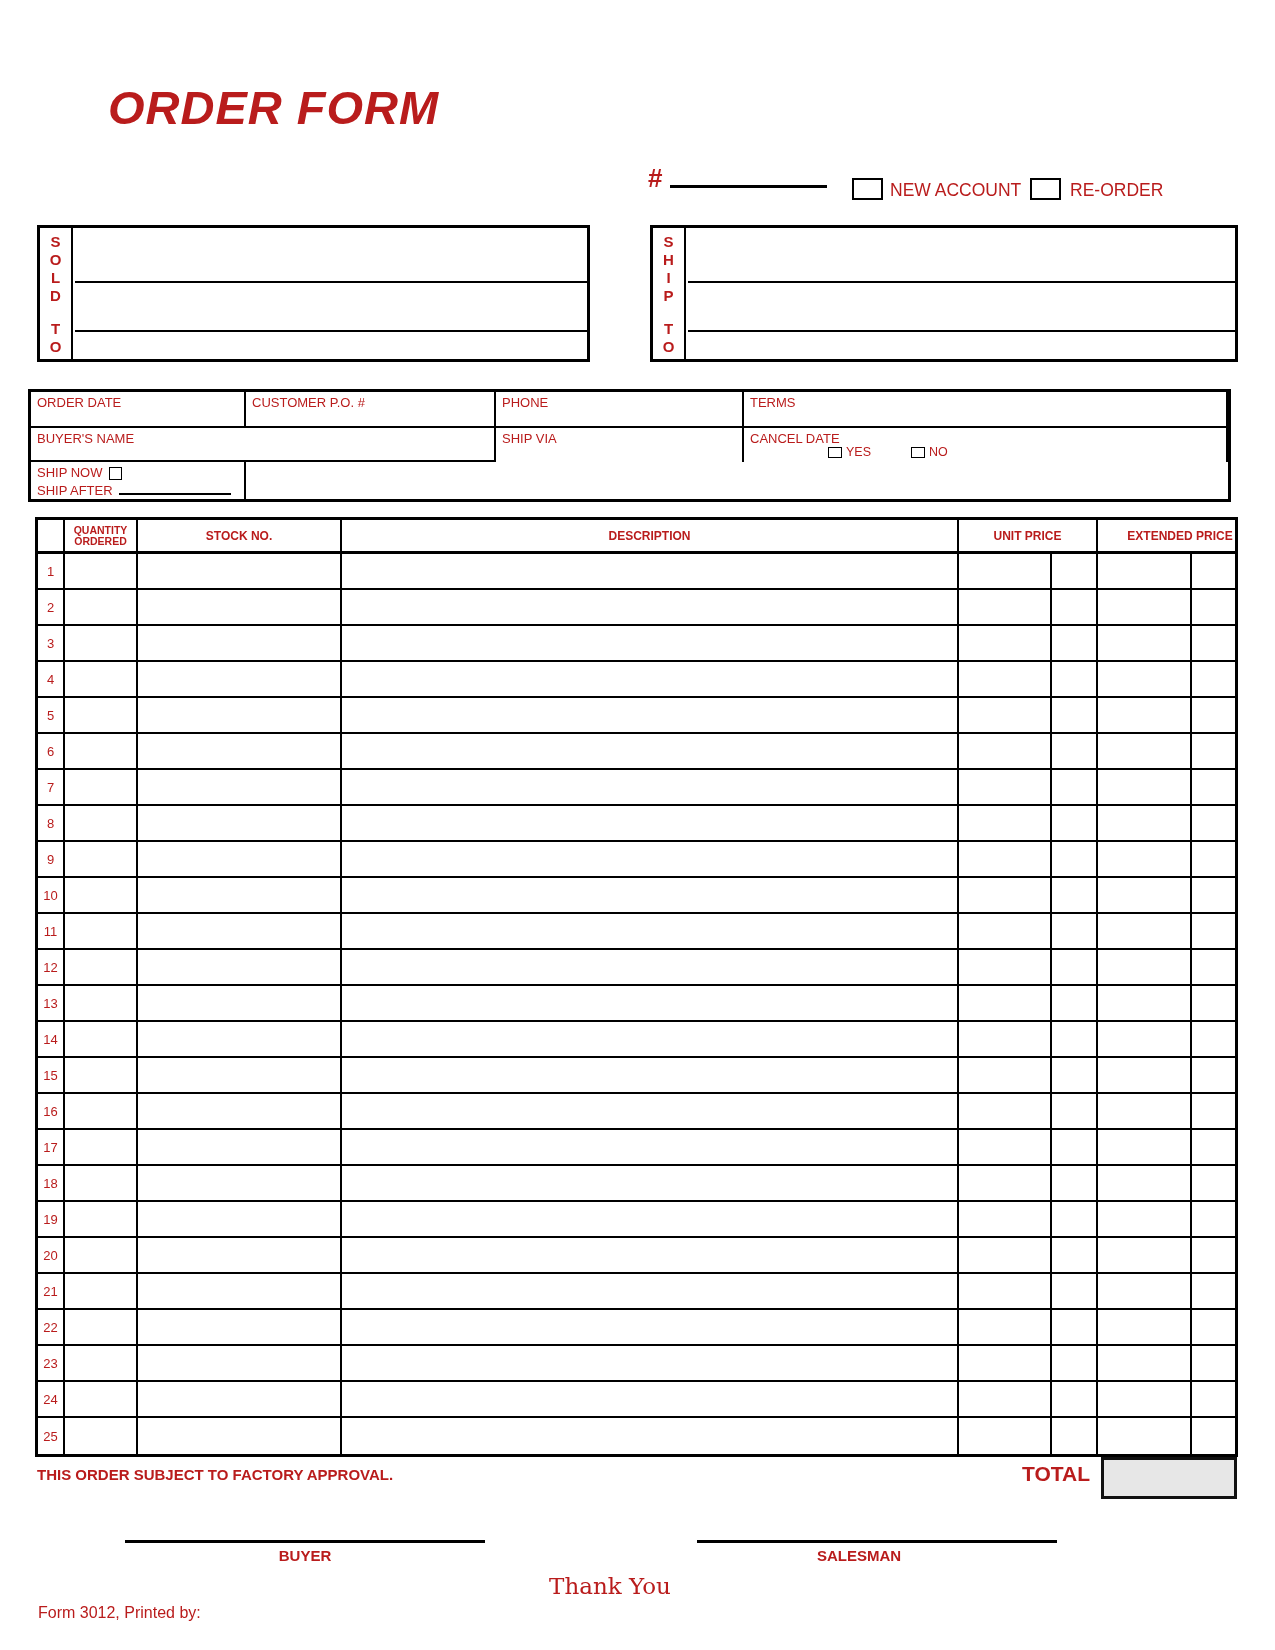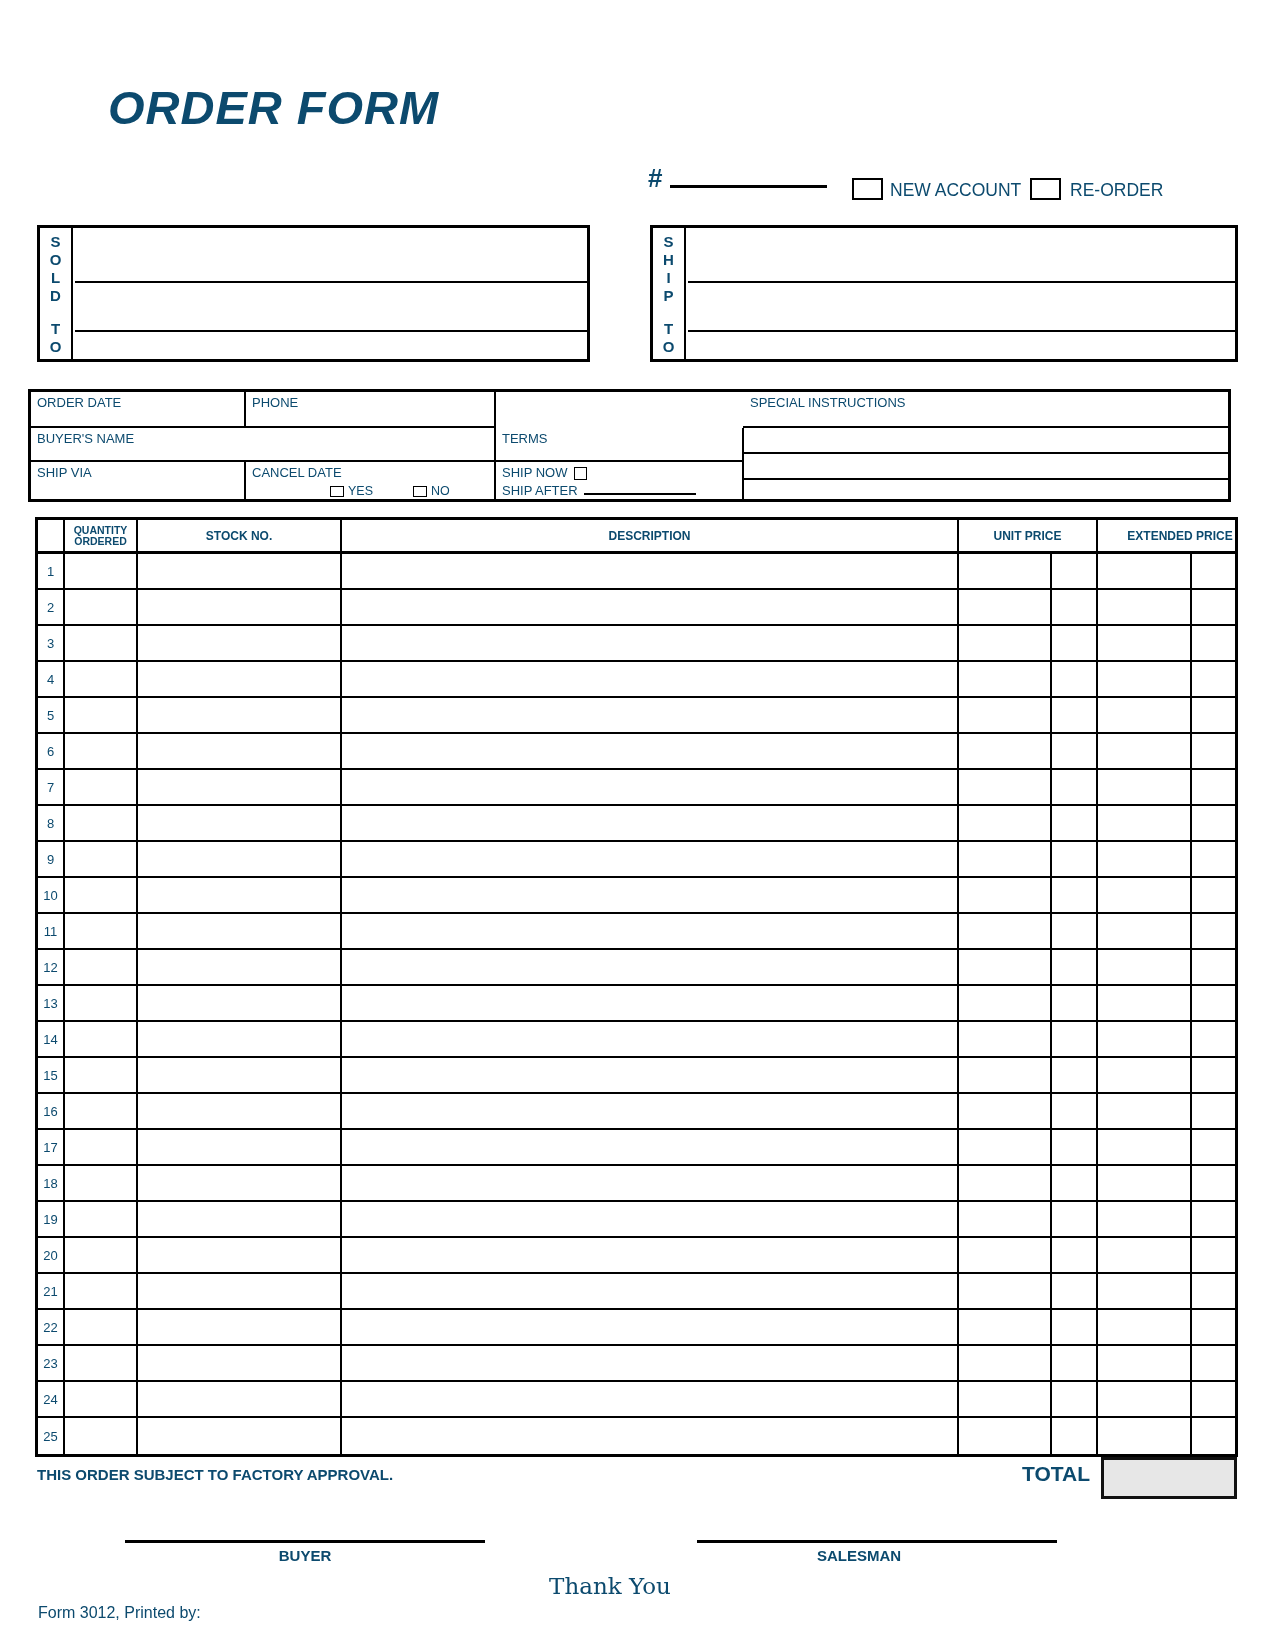--- a/index.html
+++ b/index.html
@@ -1,19 +1,19 @@
 <!DOCTYPE html>
 <html><head>
 <meta charset="utf-8">
 <style>
   * { margin:0; padding:0; box-sizing:border-box; }
   html,body { background:#fff; }
   .page {
     position:relative; width:1275px; height:1650px; margin:0 auto;
-    background:#fff; color:#0c4a6e; font-family:"Liberation Sans", sans-serif;
+    background:#fff; color:#b91c1c; font-family:"Liberation Sans", sans-serif;
     overflow:hidden;
   }
   .abs { position:absolute; }
 
   
   .title { left:108px; top:80px; font-size:47px; font-weight:bold; font-style:italic; letter-spacing:1px; }
 
   
   .hash { left:648px; top:163px; font-size:26px; font-weight:bold; }
   .hash-line { left:670px; top:164px; width:157px; height:24px; border-bottom:3px solid #000; }
@@ -145,33 +145,30 @@
       <div class="addr-row ar2"></div>
       <div class="addr-row ar3"></div>
     </div>
   </div>
 
   <div class="abs details">
     <div class="dcell">
       <span>ORDER DATE</span>
     </div>
     <div class="dcell">
+      <span>CUSTOMER P.O. #</span>
+    </div>
+    <div class="dcell">
       <span>PHONE</span>
     </div>
-    <div class="dcell nr nb d-special">
-      <span>SPECIAL INSTRUCTIONS</span>
-      <div class="rule rule1"></div>
-      <div class="rule rule2"></div>
-      <div class="rule rule3"></div>
+    <div class="dcell">
+      <span>TERMS</span>
     </div>
     <div class="dcell d-buyers">
       <span>BUYER'S NAME</span>
-    </div>
-    <div class="dcell">
-      <span>TERMS</span>
     </div>
     <div class="dcell nb">
       <span>SHIP VIA</span>
     </div>
     <div class="dcell nb">
       <span>CANCEL DATE</span>
       <div class="yesno">
         <span class="cb cb-sm"></span><span>YES</span><span class="yn-gap"></span><span class="cb cb-sm"></span><span>NO</span>
       </div>
     </div>

